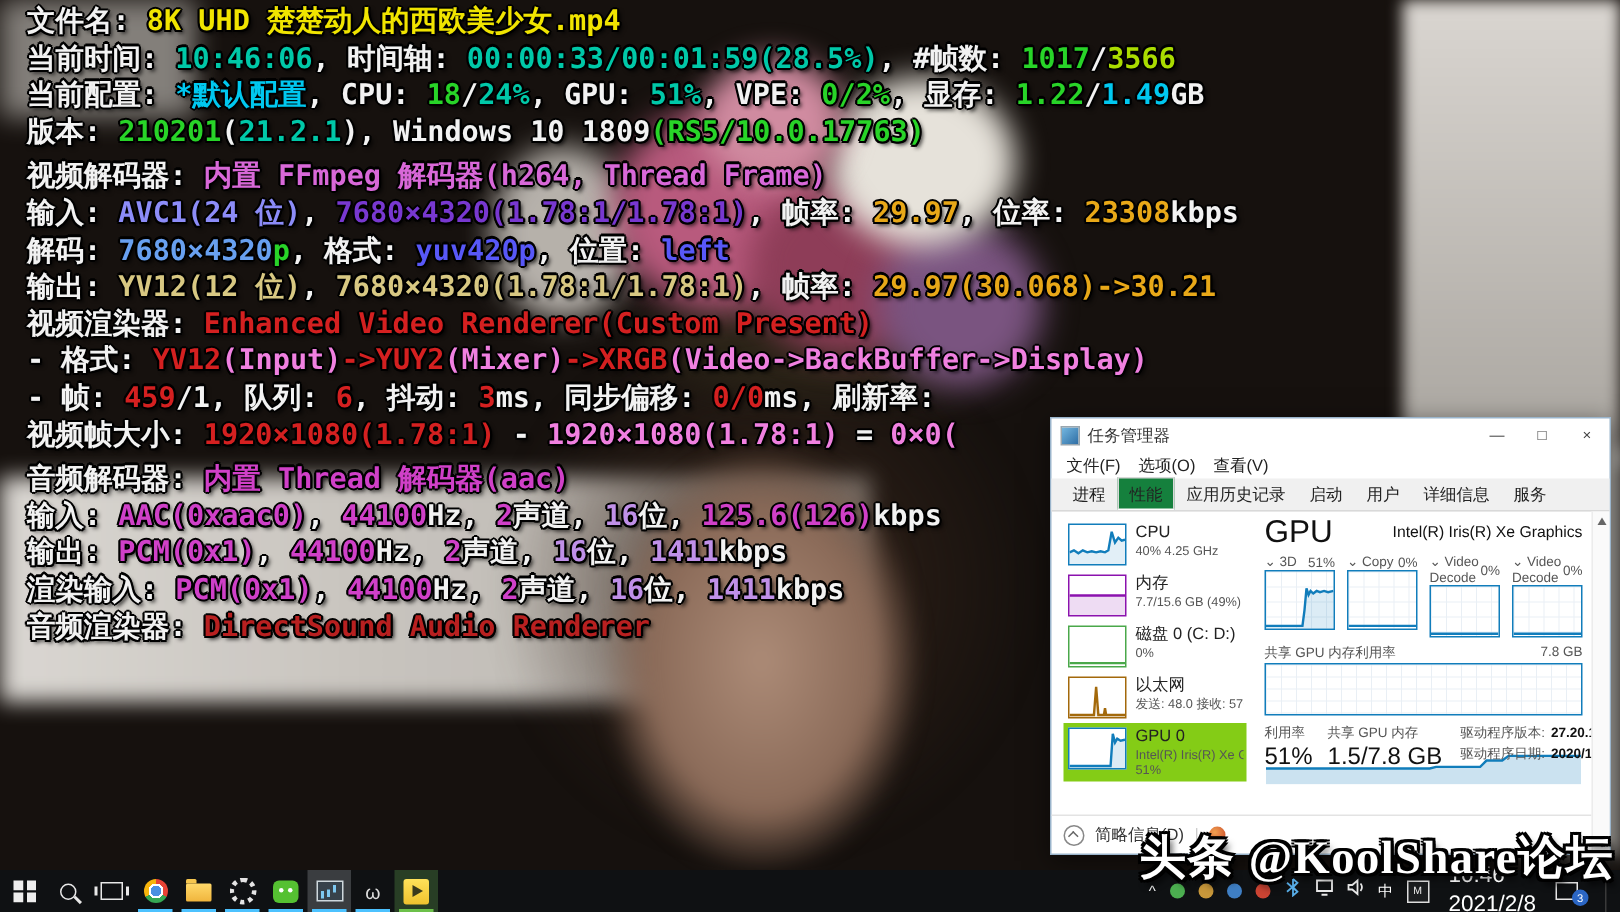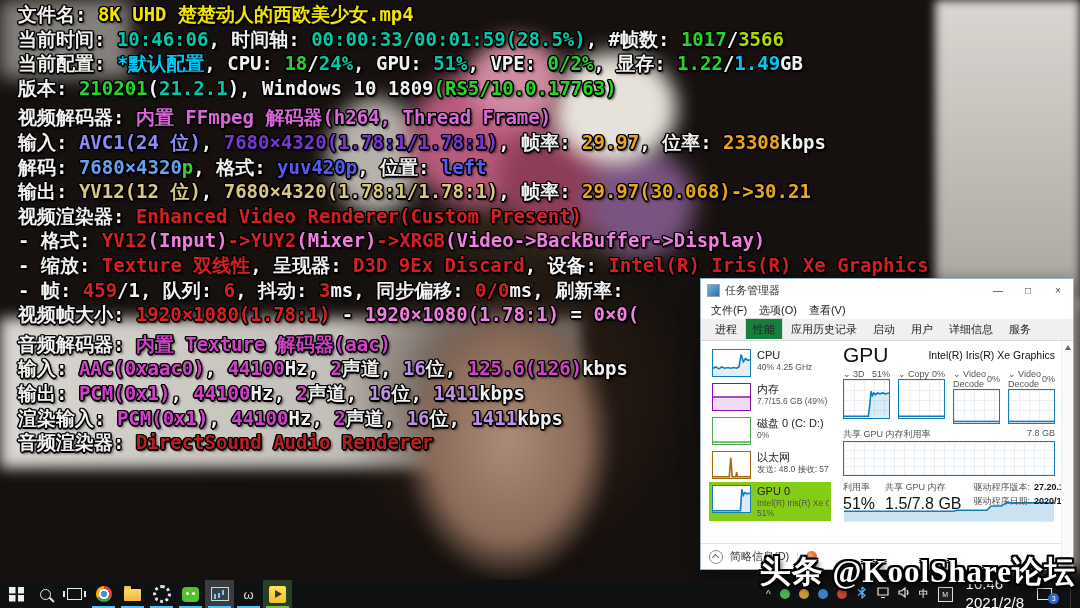--- a/index.html
+++ b/index.html
@@ -134,24 +134,23 @@
       <div class="osd-line"><span class="c-white">文件名: </span><span class="c-yellow">8K UHD 楚楚动人的西欧美少女.mp4</span></div>
       <div class="osd-line"><span class="c-white">当前时间: </span><span class="c-teal">10:46:06</span><span class="c-white">, 时间轴: </span><span class="c-teal">00:00:33/00:01:59</span><span class="c-teal">(28.5%)</span><span class="c-white">, #帧数: </span><span class="c-green">1017</span><span class="c-white">/</span><span class="c-ygreen">3566</span></div>
       <div class="osd-line"><span class="c-white">当前配置: </span><span class="c-cyan">*默认配置</span><span class="c-white">, CPU: </span><span class="c-green">18</span><span class="c-white">/</span><span class="c-teal">24%</span><span class="c-white">, GPU: </span><span class="c-teal">51%</span><span class="c-white">, VPE: </span><span class="c-green">0/2%</span><span class="c-white">, 显存: </span><span class="c-green">1.22</span><span class="c-white">/</span><span class="c-cyan">1.49</span><span class="c-white">GB</span></div>
       <div class="osd-line"><span class="c-white">版本: </span><span class="c-green">210201</span><span class="c-white">(</span><span class="c-teal">21.2.1</span><span class="c-white">)</span><span class="c-white">, Windows 10 1809</span><span class="c-green">(RS5/10.0.17763)</span></div>
       <div class="osd-line gap"><span class="c-white">视频解码器: </span><span class="c-orchid">内置 FFmpeg 解码器(h264, Thread Frame)</span></div>
       <div class="osd-line"><span class="c-white">输入: </span><span class="c-peri">AVC1(24 位)</span><span class="c-white">, </span><span class="c-purple">7680×4320</span><span class="c-purple">(1.78:1/1.78:1)</span><span class="c-white">, 帧率: </span><span class="c-orange">29.97</span><span class="c-white">, 位率: </span><span class="c-orange">23308</span><span class="c-white">kbps</span></div>
       <div class="osd-line"><span class="c-white">解码: </span><span class="c-lblue">7680×4320</span><span class="c-green">p</span><span class="c-white">, 格式: </span><span class="c-blue">yuv420p</span><span class="c-white">, 位置: </span><span class="c-blue">left</span></div>
       <div class="osd-line"><span class="c-white">输出: </span><span class="c-khaki">YV12(12 位)</span><span class="c-white">, </span><span class="c-khaki">7680×4320(1.78:1/1.78:1)</span><span class="c-white">, 帧率: </span><span class="c-orange">29.97(30.068)-&gt;30.21</span></div>
       <div class="osd-line"><span class="c-white">视频渲染器: </span><span class="c-red">Enhanced Video Renderer(Custom Present)</span></div>
       <div class="osd-line"><span class="c-white">- 格式: </span><span class="c-red">YV12</span><span class="c-pink">(Input)</span><span class="c-red">-&gt;</span><span class="c-red">YUY2</span><span class="c-pink">(Mixer)</span><span class="c-red">-&gt;</span><span class="c-red">XRGB</span><span class="c-pink">(Video-&gt;BackBuffer-&gt;Display)</span></div>
-      <div class="osd-line"><span class="c-white">- 缩放: </span><span class="c-red">Texture 双线性</span><span class="c-white">, 呈现器: </span><span class="c-red">D3D 9Ex Discard</span><span class="c-white">, 设备: </span><span class="c-red">Intel(R) Iris(R) Xe Graphics</span></div>
       <div class="osd-line"><span class="c-white">- 帧: </span><span class="c-red">459</span><span class="c-white">/1</span><span class="c-white">, 队列: </span><span class="c-red">6</span><span class="c-white">, 抖动: </span><span class="c-red">3</span><span class="c-white">ms</span><span class="c-white">, 同步偏移: </span><span class="c-red">0/0</span><span class="c-white">ms</span><span class="c-white">, 刷新率: </span></div>
       <div class="osd-line"><span class="c-white">视频帧大小: </span><span class="c-red">1920×1080(1.78:1)</span><span class="c-white"> - </span><span class="c-pink">1920×1080(1.78:1)</span><span class="c-white"> = </span><span class="c-pink">0×0(</span></div>
-      <div class="osd-line gap"><span class="c-white">音频解码器: </span><span class="c-magenta">内置 Texture 解码器(aac)</span></div>
+      <div class="osd-line gap"><span class="c-white">音频解码器: </span><span class="c-magenta">内置 Thread 解码器(aac)</span></div>
       <div class="osd-line"><span class="c-white">输入: </span><span class="c-magenta">AAC(0xaac0)</span><span class="c-white">, </span><span class="c-magenta">44100</span><span class="c-white">Hz</span><span class="c-white">, </span><span class="c-magenta">2</span><span class="c-white">声道</span><span class="c-white">, </span><span class="c-viol">16</span><span class="c-white">位</span><span class="c-white">, </span><span class="c-magenta">125.6(126)</span><span class="c-white">kbps</span></div>
       <div class="osd-line"><span class="c-white">输出: </span><span class="c-magenta">PCM(0x1)</span><span class="c-white">, </span><span class="c-magenta">44100</span><span class="c-white">Hz</span><span class="c-white">, </span><span class="c-magenta">2</span><span class="c-white">声道</span><span class="c-white">, </span><span class="c-viol">16</span><span class="c-white">位</span><span class="c-white">, </span><span class="c-viol">1411</span><span class="c-white">kbps</span></div>
       <div class="osd-line"><span class="c-white">渲染输入: </span><span class="c-magenta">PCM(0x1)</span><span class="c-white">, </span><span class="c-magenta">44100</span><span class="c-white">Hz</span><span class="c-white">, </span><span class="c-magenta">2</span><span class="c-white">声道</span><span class="c-white">, </span><span class="c-viol">16</span><span class="c-white">位</span><span class="c-white">, </span><span class="c-viol">1411</span><span class="c-white">kbps</span></div>
       <div class="osd-line"><span class="c-white">音频渲染器: </span><span class="c-dred">DirectSound Audio Renderer</span></div>
     </div>
 
   <div id="tm">
     <div class="tm-title">
       <span class="tm-appicon"></span>
       <span class="tm-titletext">任务管理器</span>

